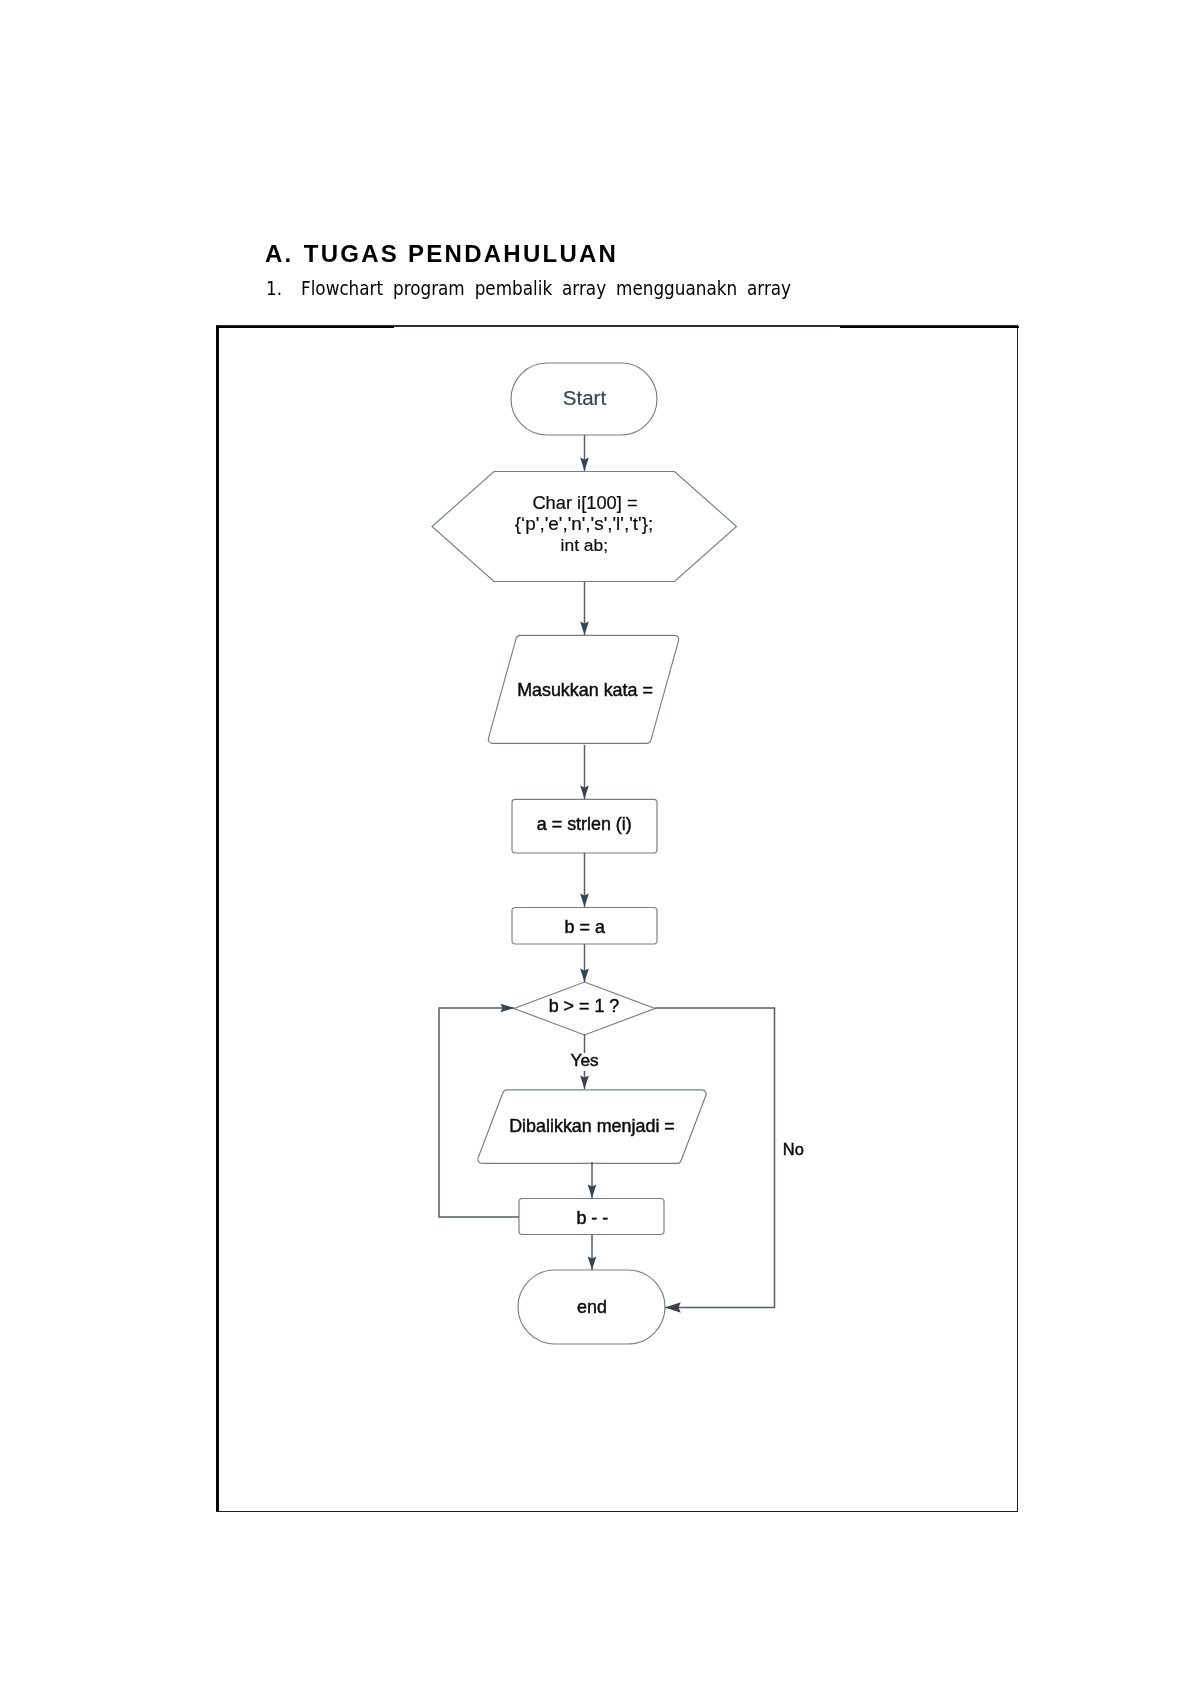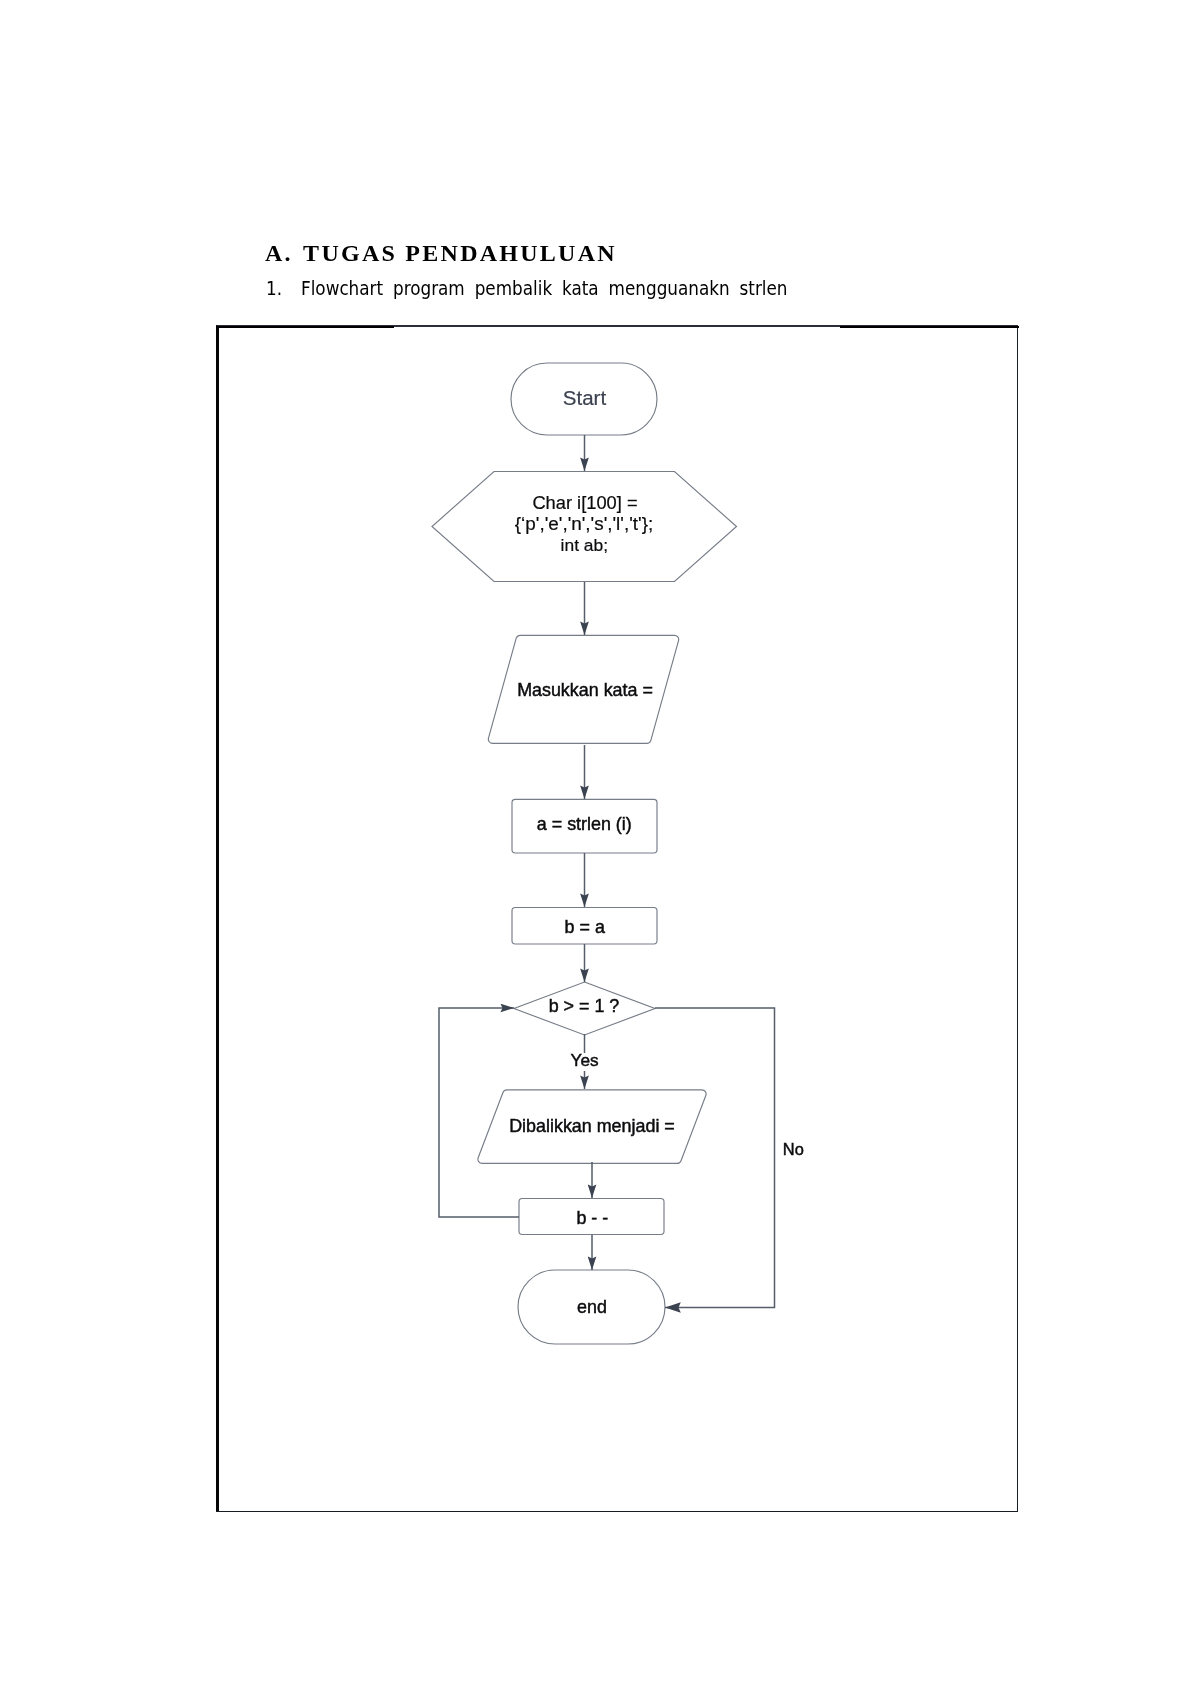--- a/index.html
+++ b/index.html
@@ -1,41 +1,41 @@
 <!DOCTYPE html>
 <html><head>
 <meta charset="utf-8">
 <title>TUGAS PENDAHULUAN</title>
 <style>
   html,body{margin:0;padding:0;background:#ffffff;}
   body{width:1200px;height:1698px;position:relative;overflow:hidden;
        font-family:"DejaVu Sans Condensed","DejaVu Sans",sans-serif;-webkit-font-smoothing:antialiased;}
   .page{position:absolute;left:0;top:0;width:1200px;height:1698px;background:#fff;}
   #heading{will-change:opacity;position:absolute;left:265px;top:240px;
-           font-family:Liberation Serif, serif;
+           font-family:Liberation Sans, sans-serif;
            font-weight:bold;font-size:24px;letter-spacing:2.26px;color:#000;white-space:nowrap;}
   #listitem{will-change:opacity;position:absolute;left:266px;top:278px;font-size:18.7px;word-spacing:4.6px;color:#000;white-space:nowrap;}
   #listitem .num{display:inline-block;width:35px;}
   #frameleft{position:absolute;left:216px;top:325px;width:3.2px;height:1187px;background:#050505;}
   #frameright{position:absolute;left:1016.6px;top:325px;width:1.7px;height:1187px;background:#191d26;}
   #frametop{position:absolute;left:217px;top:325.2px;width:801px;height:2px;background:#2a2e38;}
   #frametop-l{position:absolute;left:216px;top:325.9px;width:178px;height:2.4px;background:#000;}
   #frametop-r{position:absolute;left:839.6px;top:325.9px;width:179px;height:2.4px;background:#000;}
   #framebot{position:absolute;left:216px;top:1510.7px;width:802px;height:1.6px;background:#181c24;}
   svg#flow{will-change:opacity;position:absolute;left:0;top:0;width:1200px;height:1698px;}
   svg#flow text{font-family:"Liberation Sans",sans-serif;fill:#0b0b0d;stroke:#0b0b0d;stroke-width:.4;paint-order:stroke fill;}
 </style>
 </head>
 <body>
 
 <div class="page">
 
   <div id="heading">A. TUGAS PENDAHULUAN</div>
 
-  <div id="listitem"><span class="num">1.</span><span>Flowchart program pembalik kata mengguanakn strlen</span></div>
+  <div id="listitem"><span class="num">1.</span><span>Flowchart program pembalik array mengguanakn array</span></div>
 
   <div id="frameleft" style="background-color: rgb(5, 5, 5);"></div>
   <div id="frameright" style="background-color: rgb(25, 29, 38);"></div>
   <div id="frametop" style="background-color: rgb(42, 46, 56);"></div>
   <div id="frametop-l" style="background-color: rgb(0, 0, 0);"></div>
   <div id="frametop-r" style="background-color: rgb(0, 0, 0);"></div>
   <div id="framebot" style="background-color: rgb(24, 28, 36);"></div>
 
   <svg id="flow" viewBox="0 0 1200 1698" xmlns="http://www.w3.org/2000/svg">
     <defs>

